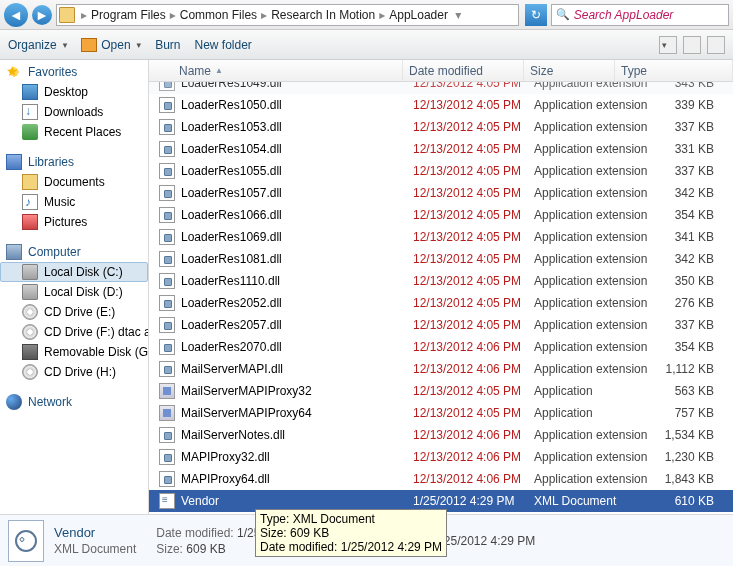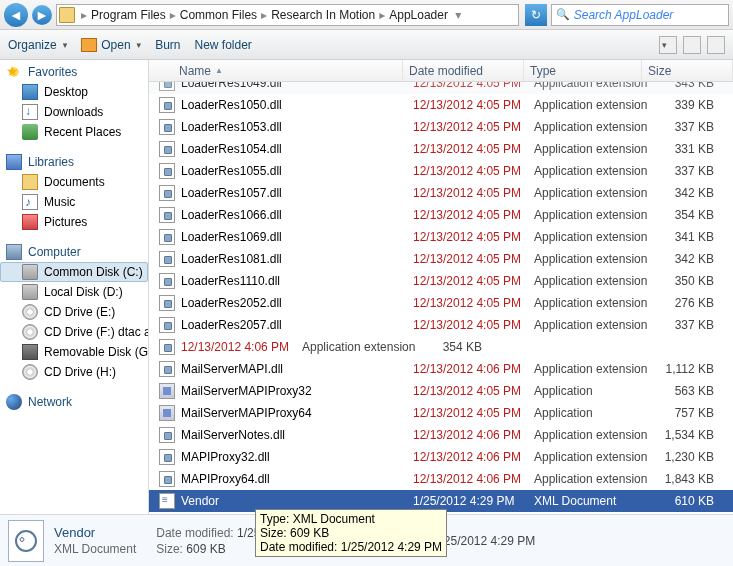--- a/index.html
+++ b/index.html
@@ -7,21 +7,21 @@
 
 
 .addressbar { height: 30px; background: linear-gradient(#f7f7f7,#e8e8e8); border-bottom: 1px solid #ccc; display: flex; align-items: center; padding: 0 4px; gap: 4px; }
 .nav-back, .nav-fwd { width: 24px; height: 24px; border-radius: 50%; background: linear-gradient(#5fb0e8,#2a7ac0); display: flex; align-items: center; justify-content: center; color: #fff; font-size: 14px; cursor: pointer; }
 .nav-fwd { width: 20px; height: 20px; }
 .breadcrumb-box { flex: 1; height: 22px; background: #fff; border: 1px solid #abadb3; display: flex; align-items: center; padding: 0 2px; }
 .bc-icon { width: 16px; height: 16px; background: #f3d47c; border: 1px solid #c09030; border-radius: 1px; margin-right: 4px; }
 .bc-seg { padding: 0 2px; color: #222; cursor: pointer; }
 .bc-sep { color: #888; padding: 0 2px; }
 .refresh-btn { width: 22px; height: 22px; background: linear-gradient(#5fb0e8,#2a7ac0); display: flex; align-items: center; justify-content: center; color: #fff; margin-left: 2px; cursor: pointer; }
-.search-box { width: 178px; height: 22px; background: #fff; border: 1px solid #abadb3; display: flex; align-items: center; padding: 0 4px; color: #3b82f6; font-style: italic; }
+.search-box { width: 178px; height: 22px; background: #fff; border: 1px solid #abadb3; display: flex; align-items: center; padding: 0 4px; color: #be185d; font-style: italic; }
 .search-box::before { content: "🔍"; font-style: normal; margin-right: 4px; font-size: 11px; }
 
 
 .toolbar { height: 30px; background: linear-gradient(#fafafa,#e5e8ea); border-bottom: 1px solid #cfcfcf; display: flex; align-items: center; padding: 12px 8px; gap: 14px; }
 .tb-btn { color: #14486f; cursor: pointer; display: flex; align-items: center; gap: 4px; }
 .tb-drop::after { content: "▾"; font-size: 9px; margin-left: 2px; color: #555; }
 .tb-spacer { flex: 1; }
 .open-icon { width: 16px; height: 14px; background: #f4a63a; border: 1px solid #b06a10; position: relative; }
 .view-btns { display: flex; gap: 6px; }
 .view-ico { width: 18px; height: 18px; border: 1px solid #b0b0b0; background: #f0f0f0; cursor: pointer; }
@@ -173,21 +173,21 @@
           <span>Pictures</span>
         </div>
     </div>
     <div class="nav-group">
       <div class="nav-head">
           <span class="ico ico-comp"></span>
           <span>Computer</span>
         </div>
       <div class="nav-item sel">
           <span class="ico ico-disk"></span>
-          <span>Common Disk (C:)</span>
+          <span>Local Disk (C:)</span>
         </div>
       <div class="nav-item">
           <span class="ico ico-disk"></span>
           <span>Local Disk (D:)</span>
         </div>
       <div class="nav-item">
           <span class="ico ico-cd"></span>
           <span>CD Drive (E:)</span>
         </div>
       <div class="nav-item">
@@ -211,22 +211,22 @@
     </div>
   </div>
 
   <div class="listwrap">
     <div class="colheads">
       <div class="ch ch-name">
           <span>Name</span>
           <span class="sort-arrow">▲</span>
         </div>
       <div class="ch ch-date">Date modified</div>
+      <div class="ch ch-size">Size</div>
       <div class="ch ch-type">Type</div>
-      <div class="ch ch-size">Size</div>
     </div>
     <div class="rows" id="rows">
         <div class="row cut" style="margin-top: -10px;">
           <span class="ficon dll"></span>
           <span class="fname">LoaderRes1049.dll</span>
           <span class="fdate">12/13/2012 4:05 PM</span>
           <span class="ftype">Application extension</span>
           <span class="fsize">343 KB</span>
         </div>
         <div class="row">
@@ -301,20 +301,21 @@
         </div>
         <div class="row">
           <span class="ficon dll"></span>
           <span class="fname">LoaderRes2057.dll</span>
           <span class="fdate">12/13/2012 4:05 PM</span>
           <span class="ftype">Application extension</span>
           <span class="fsize">337 KB</span>
         </div>
         <div class="row">
           <span class="ficon dll"></span>
+          <span class="fname">LoaderRes2070.dll</span>
           <span class="fdate">12/13/2012 4:06 PM</span>
           <span class="ftype">Application extension</span>
           <span class="fsize">354 KB</span>
         </div>
         <div class="row">
           <span class="ficon dll"></span>
           <span class="fname">MailServerMAPI.dll</span>
           <span class="fdate">12/13/2012 4:06 PM</span>
           <span class="ftype">Application extension</span>
           <span class="fsize">1,112 KB</span>

